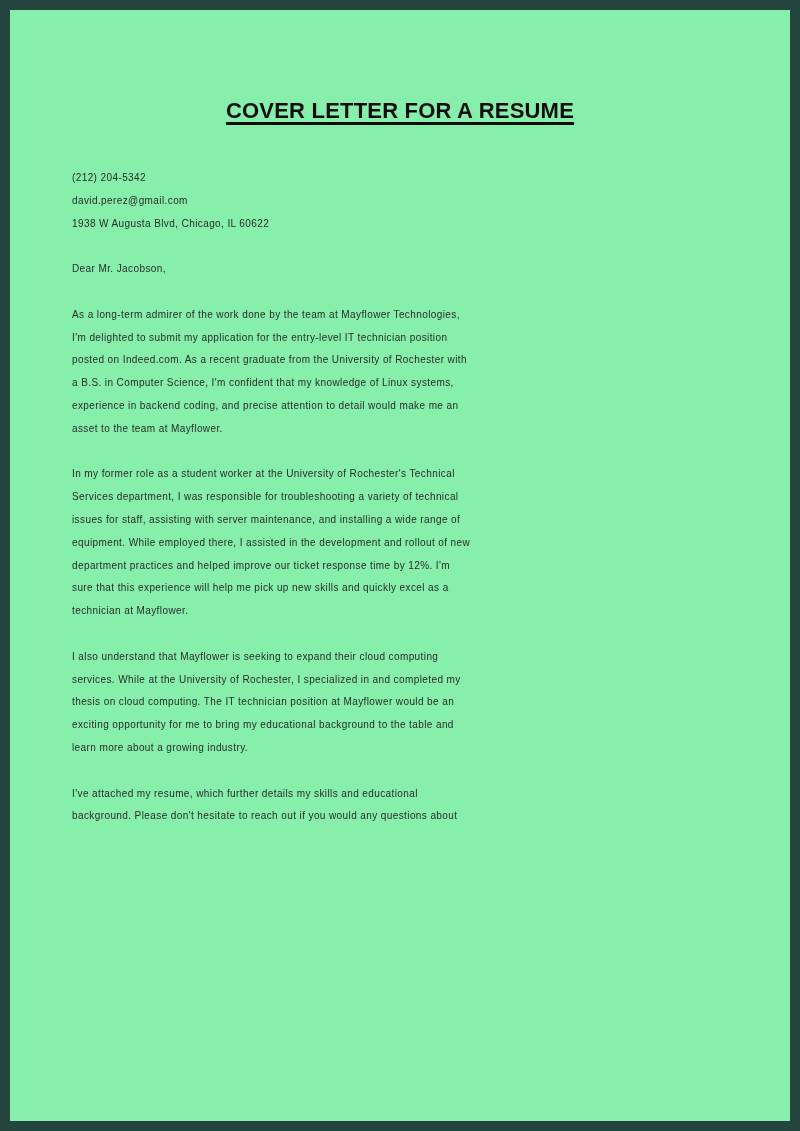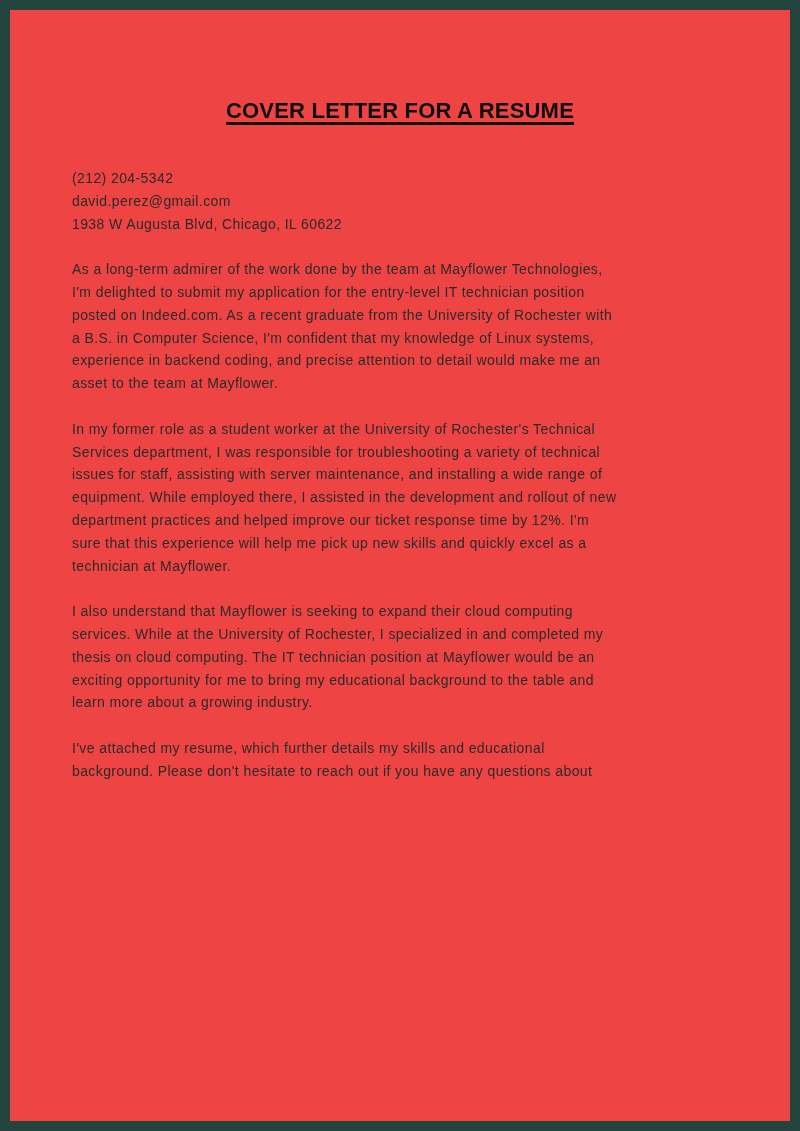--- a/index.html
+++ b/index.html
@@ -10,40 +10,40 @@
   * { margin: 0; padding: 0; box-sizing: border-box; }
   html, body { background: #ffffff; }
   body {
     font-family: "Liberation Sans", "DejaVu Sans", sans-serif;
     width: 800px;
   }
   .page-frame {
     width: 800px;
     height: 1131px;
     border: 10px solid var(--frame);
-    background: #ef4444;
+    background: #86efac;
     overflow: hidden;
   }
   .letter-title {
     margin-top: 86px;            
     text-align: center;
     font-size: 22px;
     line-height: 30px;
     font-weight: bold;
     letter-spacing: 0.2px;
     color: var(--title-ink);
     text-decoration: underline;
     text-decoration-thickness: 2.5px;
     text-underline-offset: 4px;
     margin-bottom: 41px;
   }
   .letter-body {
     padding: 0 44px 0 62px;      
     color: var(--ink);
-    font-size: 14px;
+    font-size: 10px;
     line-height: 22.8px;
     letter-spacing: 0.4px;
   }
   .block {
     white-space: pre-line;       
     margin: 0 0 22.8px 0;
   }
 </style>
 </head>
 <body>
@@ -53,20 +53,21 @@
   <h1 class="letter-title">COVER LETTER FOR A RESUME</h1>
 
   <div class="letter-body">
 
     <div class="block">(212) 204-5342
 david.perez@gmail.com
 1938 W Augusta Blvd, Chicago, IL 60622</div>
 
 
 
+    <div class="block">Dear Mr. Jacobson,</div>
 
     <p class="block">As a long-term admirer of the work done by the team at Mayflower Technologies,
 I'm delighted to submit my application for the entry-level IT technician position
 posted on Indeed.com. As a recent graduate from the University of Rochester with
 a B.S. in Computer Science, I'm confident that my knowledge of Linux systems,
 experience in backend coding, and precise attention to detail would make me an
 asset to the team at Mayflower.</p>
 
     <p class="block">In my former role as a student worker at the University of Rochester's Technical
 Services department, I was responsible for troubleshooting a variety of technical
@@ -76,16 +77,16 @@
 sure that this experience will help me pick up new skills and quickly excel as a
 technician at Mayflower.</p>
 
     <p class="block">I also understand that Mayflower is seeking to expand their cloud computing
 services. While at the University of Rochester, I specialized in and completed my
 thesis on cloud computing. The IT technician position at Mayflower would be an
 exciting opportunity for me to bring my educational background to the table and
 learn more about a growing industry.</p>
 
     <p class="block">I've attached my resume, which further details my skills and educational
-background. Please don't hesitate to reach out if you have any questions about</p>
+background. Please don't hesitate to reach out if you would any questions about</p>
 
   </div>
 </div>
 
 </body></html>

